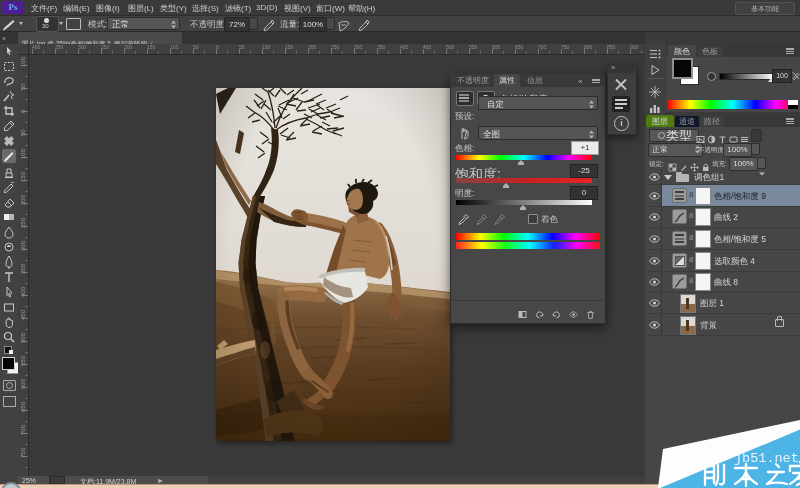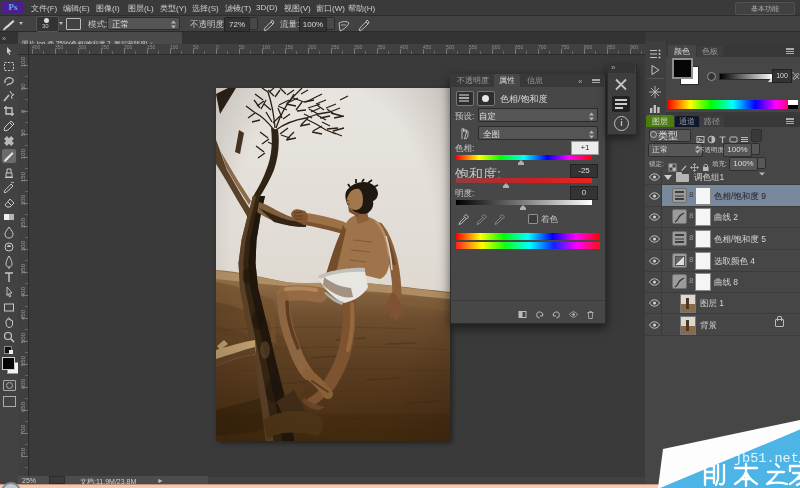--- a/index.html
+++ b/index.html
@@ -441,21 +441,21 @@
 <div style="position:absolute;left:788px;top:100px;width:10px;height:5px;background:#fff"></div>
 <div style="position:absolute;left:788px;top:105px;width:10px;height:4px;background:#000"></div>
 <div style="position:absolute;left:645px;top:115px;width:155px;height:369px;background:#464646"></div>
 <div style="position:absolute;left:645px;top:115px;width:155px;height:12px;background:#383838"></div>
 <div style="position:absolute;left:646px;top:115px;width:28px;height:12px;background:#4d7c0f;border-radius:2px 2px 0 0;color:#d8d8d8;font-size:8px;text-align:center;line-height:13px">图层</div>
 <div style="position:absolute;left:675px;top:116px;width:24px;height:11px;background:#0f172a;border-radius:2px 2px 0 0;color:#9a9a9a;font-size:8px;text-align:center;line-height:12px">通道</div>
 <div style="position:absolute;left:700px;top:116px;width:24px;height:11px;background:#3e3e3e;border-radius:2px 2px 0 0;color:#9a9a9a;font-size:8px;text-align:center;line-height:12px">路径</div>
 <div style="position:absolute;left:786px;top:118px;width:8px;height:2px;background:#aaa"></div>
 <div style="position:absolute;left:786px;top:121px;width:8px;height:1px;background:#aaa"></div>
 <div style="position:absolute;left:786px;top:123px;width:8px;height:1px;background:#aaa"></div>
-<div style="position:absolute;left:649px;top:129px;width:40px;height:11px;background:#575757;border:1px solid #2e2e2e;border-radius:2px;color:#ddd;font-size:10px;line-height:11px;padding-left:0;overflow:hidden"><span style="display:inline-block;width:5px;height:5px;border:1px solid #bbb;border-radius:50%;margin-right:1px;vertical-align:1px"></span>类型</div>
+<div style="position:absolute;left:649px;top:129px;width:40px;height:11px;background:#575757;border:1px solid #2e2e2e;border-radius:2px;color:#ddd;font-size:13px;line-height:11px;padding-left:8px;overflow:hidden"><span style="display:inline-block;width:5px;height:5px;border:1px solid #bbb;border-radius:50%;margin-right:1px;vertical-align:1px"></span>类型</div>
 <div style="position:absolute;left:696px;top:130px;height:10px;white-space:nowrap"><span style="display:inline-block;width:9px;margin-right:2px"><svg width="9" height="9" viewBox="0 0 9 9">
         <rect x="1" y="1.5" width="7" height="6" fill="none" stroke="#bbb"></rect>
         <circle cx="3.4" cy="4" r="1" fill="#bbb"></circle>
         <path d="M2,7 L5,4.5 L8,7" stroke="#bbb" fill="none"></path>
       </svg></span><span style="display:inline-block;width:9px;margin-right:2px"><svg width="9" height="9" viewBox="0 0 9 9">
         <circle cx="4.5" cy="4.5" r="3.4" fill="none" stroke="#bbb"></circle>
         <path d="M4.5,1.1 A3.4,3.4 0 0 1 4.5,7.9 Z" fill="#bbb"></path>
       </svg></span><span style="display:inline-block;width:9px;margin-right:2px"><svg width="9" height="9" viewBox="0 0 9 9">
         <path d="M1.5,2 L7.5,2 M4.5,2 L4.5,8" stroke="#bbb" stroke-width="1.2" fill="none"></path>
       </svg></span><span style="display:inline-block;width:9px;margin-right:2px"><svg width="9" height="9" viewBox="0 0 9 9">
@@ -591,21 +591,21 @@
 <div style="position:absolute;left:456px;top:91px;width:16px;height:13px;background:#2e2e2e;border:1px solid #777;border-radius:2px">
     <div style="position:absolute;left:2px;top:2px;width:10px;height:2px;background:#888"></div>
     <div style="position:absolute;left:2px;top:5px;width:10px;height:2px;background:#aaa"></div>
     <div style="position:absolute;left:2px;top:8px;width:10px;height:2px;background:#888"></div>
   </div>
 <div style="position:absolute;left:477px;top:91px;width:16px;height:13px;background:#2e2e2e;border:1px solid #777;border-radius:2px">
     <div style="position:absolute;left:4px;top:2.5px;width:7px;height:7px;background:#e8e8e8;border-radius:50%"></div>
   </div>
 <div style="position:absolute;left:500px;top:93px;color:#d9d9d9;font-size:9px">色相/饱和度</div>
 <div style="position:absolute;left:455px;top:111px;color:#c6c6c6;font-size:8.5px">预设:</div>
-<div style="position:absolute;left:478px;top:108px;width:120px;height:14px;background:#555;border:1px solid #2c2c2c;border-radius:0;color:#ddd;font-size:8.5px;line-height:14px;padding-left:0;box-sizing:border-box">自定<span style="float:right;margin-right:3px"><svg width="5" height="9" viewBox="0 0 5 9" style="vertical-align:middle">
+<div style="position:absolute;left:478px;top:96px;width:120px;height:14px;background:#555;border:1px solid #2c2c2c;border-radius:0;color:#ddd;font-size:8.5px;line-height:14px;padding-left:8px;box-sizing:border-box">自定<span style="float:right;margin-right:3px"><svg width="5" height="9" viewBox="0 0 5 9" style="vertical-align:middle">
         <path d="M0,3.4 L2.5,.4 L5,3.4 Z M0,5.4 L2.5,8.4 L5,5.4 Z" fill="#b5b5b5"></path>
       </svg></span></div>
 <div style="position:absolute;left:457px;top:126px;width:14px;height:14px"><svg width="14" height="14" viewBox="0 0 14 14">
       <path d="M5,13 L5,6 M5,6 L5,3 C5,2 6.5,2 6.5,3 L6.5,6 M6.5,4 C6.5,3 8,3 8,4 L8,6 M8,4.5 C8,3.5 9.5,3.5 9.5,4.5 L9.5,7 M9.5,5.5 C9.5,4.5 11,4.5 11,5.5 L11,9 C11,11.5 9.5,13 7.5,13 Z" fill="none" stroke="#c8c8c8" stroke-width=".9"></path>
     </svg></div>
 <div style="position:absolute;left:478px;top:126px;width:120px;height:14px;background:#555;border:1px solid #2c2c2c;border-radius:2px;color:#ddd;font-size:8.5px;line-height:14px;padding-left:4px;box-sizing:border-box">全图<span style="float:right;margin-right:3px"><svg width="5" height="9" viewBox="0 0 5 9" style="vertical-align:middle">
         <path d="M0,3.4 L2.5,.4 L5,3.4 Z M0,5.4 L2.5,8.4 L5,5.4 Z" fill="#b5b5b5"></path>
       </svg></span></div>
 <div style="position:absolute;left:455px;top:143px;color:#c6c6c6;font-size:8.5px">色相:</div>
 <div style="position:absolute;left:571px;top:141px;width:26px;height:12px;background:#ececec;border:1px solid #999;color:#333;font-size:8px;line-height:12px;text-align:center">+1</div>

